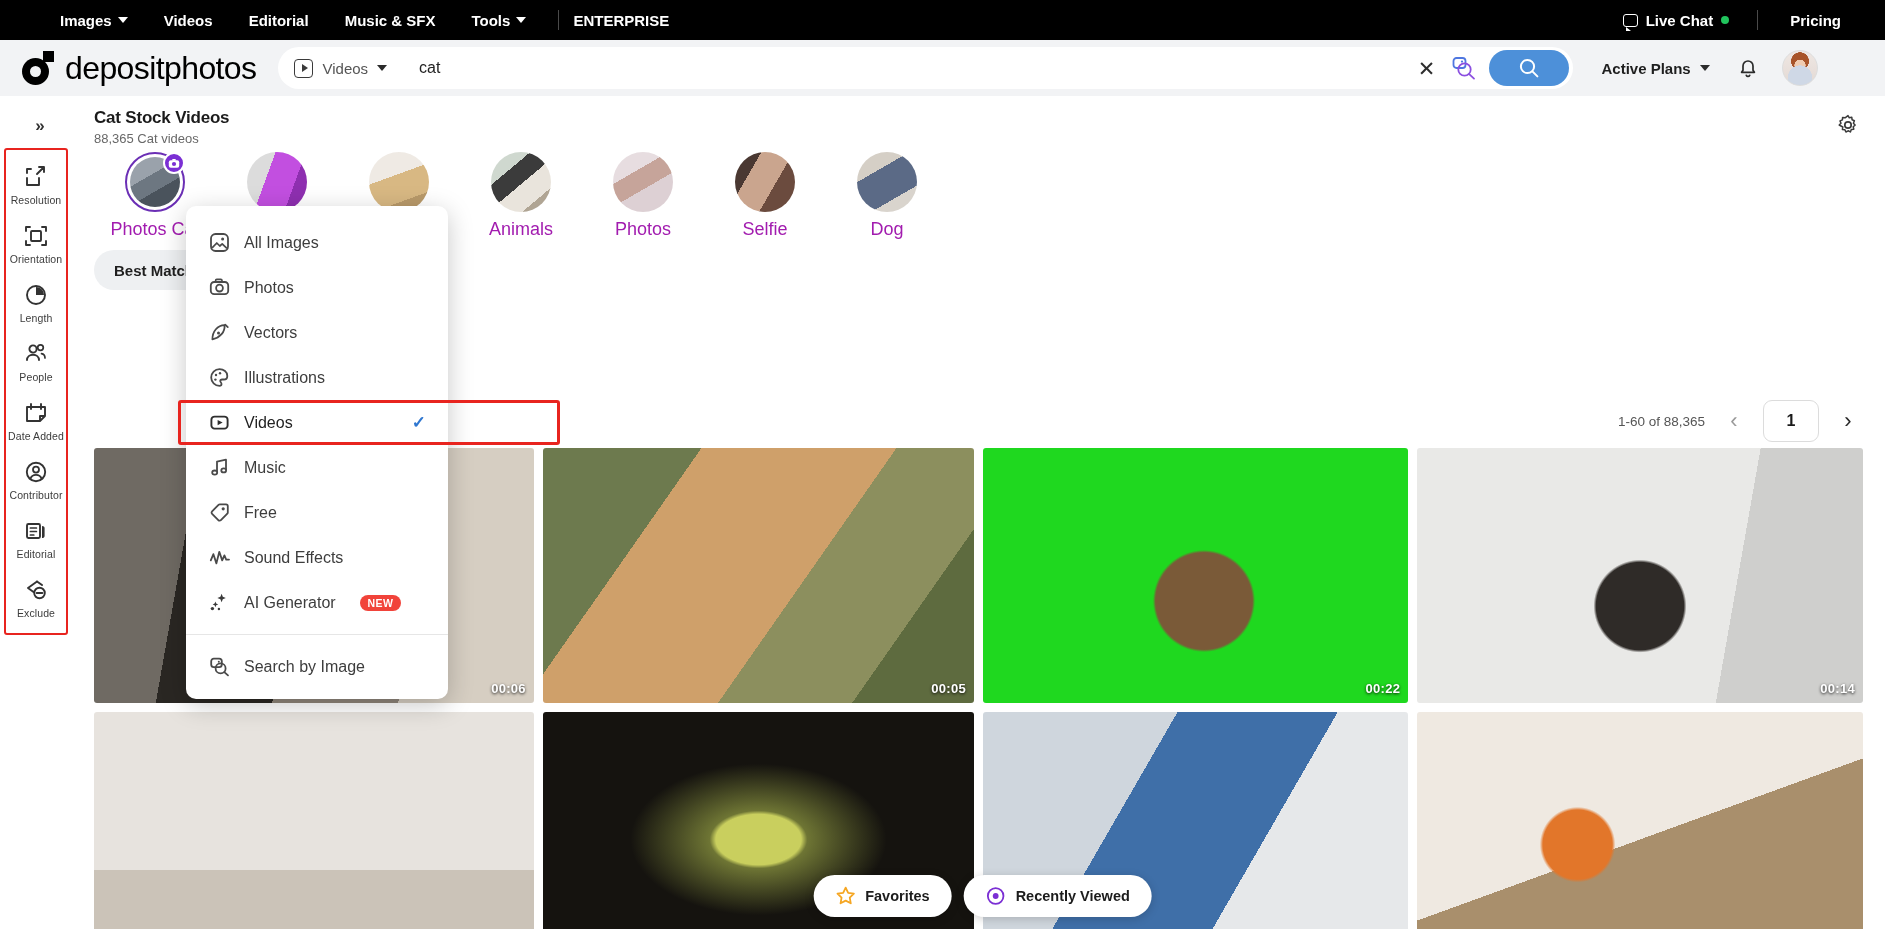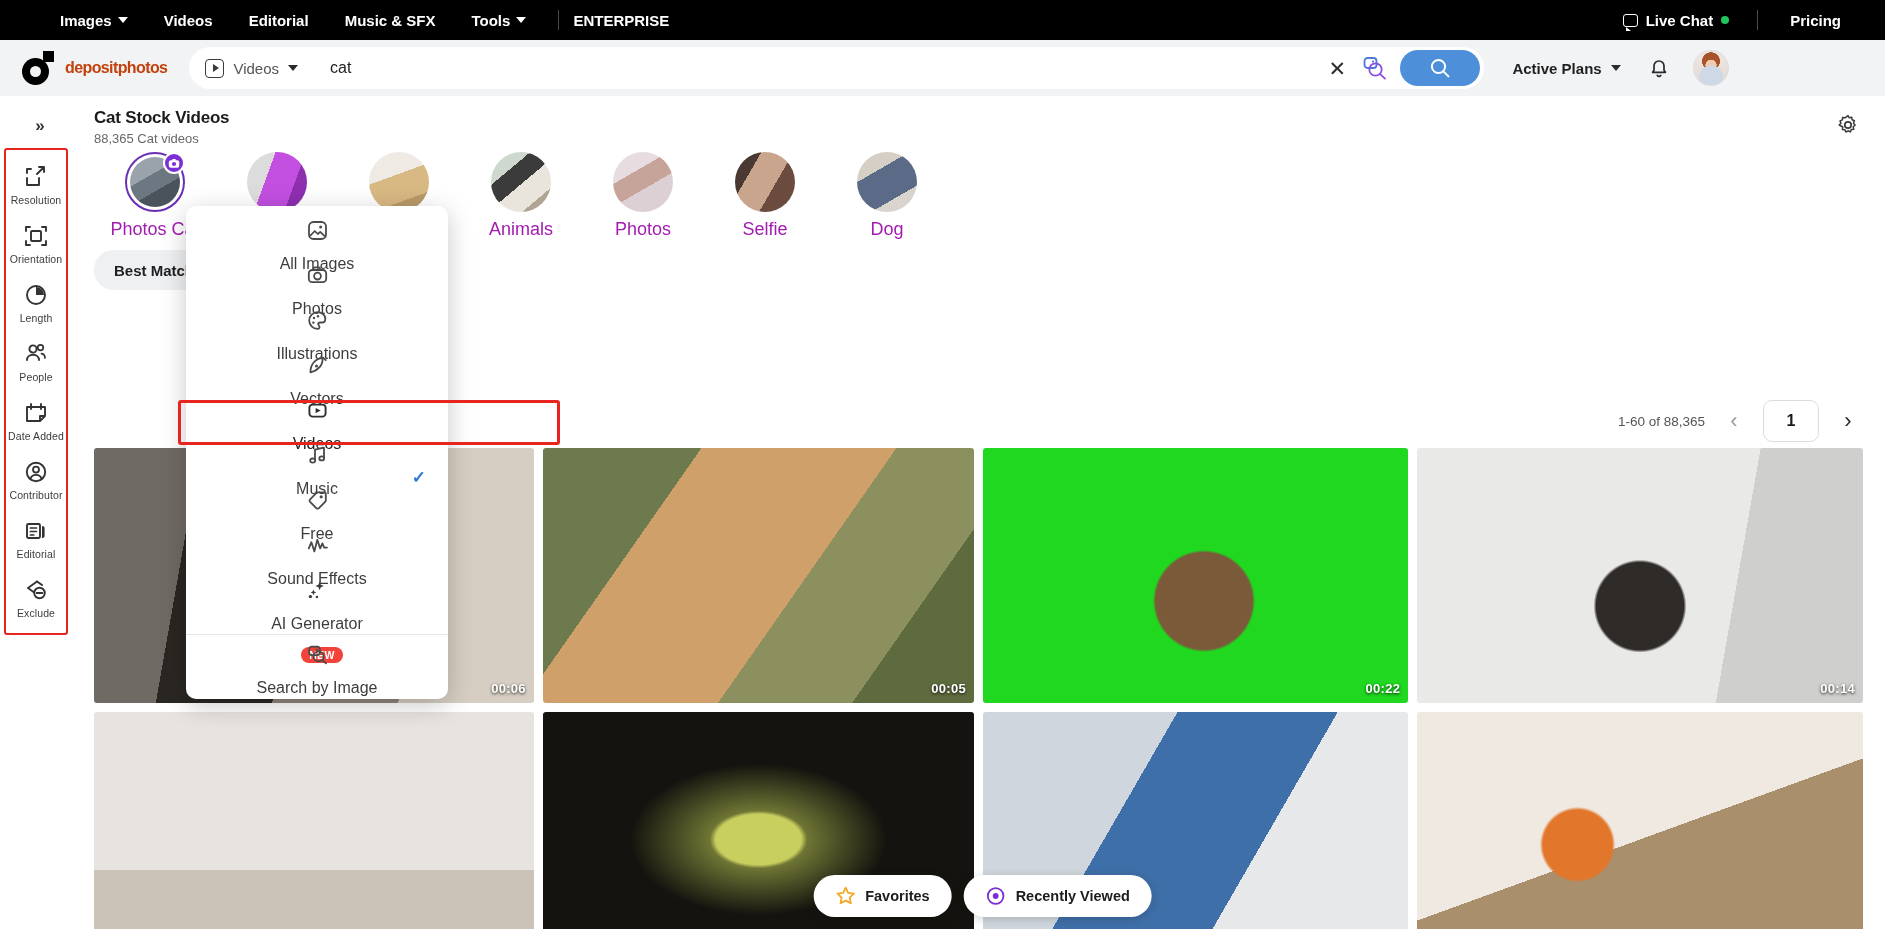--- a/index.html
+++ b/index.html
@@ -36,21 +36,21 @@
   
   .searchbar {
     height:56px; background:#f2f3f5; display:flex; align-items:center;
     padding:0 22px; position:relative; z-index:5;
   }
   .logo { display:flex; align-items:center; gap:9px; margin-right:22px; cursor:pointer;}
   .logo-mark { position:relative; width:34px; height:34px; }
   .logo-mark .sq { position:absolute; right:2px; top:0; width:11px;height:11px;background:#000; }
   .logo-mark .ring { position:absolute; left:0; bottom:0; width:27px;height:27px;border-radius:50%;background:#000; }
   .logo-mark .ring:after{content:"";position:absolute;left:8px;top:8px;width:11px;height:11px;border-radius:50%;background:#f2f3f5;}
-  .logo-text { font-size:16px; font-weight:700; letter-spacing:-0.6px; color:#c2410c; }
+  .logo-text { font-size:32px; font-weight:400; letter-spacing:-0.6px; color:#000000; }
 
   .search-shell {
     flex:1; height:42px; background:#fff; border-radius:21px;
     display:flex; align-items:center; padding:3px 4px 3px 4px; max-width:1295px;
     position:relative;
   }
   .type-select {
     display:flex; align-items:center; gap:9px; padding:0 14px 0 12px;
     height:36px; border-radius:18px; background:#fff; cursor:pointer; color:#555;
     font-size:15px; white-space:nowrap;
@@ -142,21 +142,21 @@
   .fbtn { height:42px; border-radius:21px; background:#fff; box-shadow:0 2px 10px rgba(0,0,0,.18);
           display:flex; align-items:center; gap:10px; padding:0 22px; font-size:14.5px; font-weight:700; color:#1c1c1c; cursor:pointer;}
 
   
   .dropdown {
     position:absolute; left:186px; top:110px; width:262px; background:#fff;
     border-radius:10px; box-shadow:0 6px 26px rgba(0,0,0,.22); z-index:40; padding:14px 0 10px;
   }
   .dd-item {
     height:45px; display:flex; align-items:center; gap:14px; padding:0 22px; cursor:pointer;
-    font-size:16px; color:#3d3d3d; position:relative;flex-direction:column;
+    font-size:16px; color:#3d3d3d; position:relative;
   }
   .dd-item .dd-ico { width:22px; display:flex; align-items:center; justify-content:center; flex:none; }
   .dd-item.active { color:#222; }
   .dd-check { margin-left:auto; color:#2f77d0; font-size:17px; font-weight:700; }
   .dd-highlight {
     position:absolute; left:-8px; right:-112px; top:0; height:45px;
     border:3px solid #e8241f; border-radius:3px; pointer-events:none;
   }
   .new-badge { background:#f1433a; color:#fff; font-size:10.5px; font-weight:700; border-radius:9px; padding:2px 8px; margin-left:10px; letter-spacing:.4px; }
   .dd-sep { height:1px; background:#e6e6e6; margin:9px 0; }
@@ -504,40 +504,40 @@
             <circle cx="10.5" cy="11.1" r="3.4" fill="none" stroke="#4a4a4a" stroke-width="1.8"></circle>
             <rect x="6.6" y="2.4" width="6.4" height="2.9" rx="1.2" fill="none" stroke="#4a4a4a" stroke-width="1.6"></rect>
           </svg>
       </span>
       <span>Photos</span>
     </div>
 
     <div class="dd-item">
       <span class="dd-ico">
         <svg width="21" height="21" viewBox="0 0 21 21">
+            <path d="M3.4 17.4C3.4 9 8.6 3.4 15.6 3.2c.4 6.9-4.4 12.4-12.2 14.2z" fill="none" stroke="#4a4a4a" stroke-width="1.8" stroke-linejoin="round"></path>
+            <path d="M16.2 2.6l2.6 2.6" stroke="#4a4a4a" stroke-width="1.7" stroke-linecap="round"></path>
+            <circle cx="9.5" cy="11" r="1.5" fill="#4a4a4a"></circle>
+          </svg>
+      </span>
+      <span>Vectors</span>
+    </div>
+
+    <div class="dd-item">
+      <span class="dd-ico">
+        <svg width="21" height="21" viewBox="0 0 21 21">
             <path d="M10.5 2.2a8.3 8.3 0 100 16.6c1.4 0 2-.9 2-1.8 0-1.6-1.3-1.8-1.3-2.9 0-1 .8-1.6 2-1.6h1.6c2 0 3.5-1.5 3.5-3.6 0-4-3.6-6.7-7.8-6.7z" fill="none" stroke="#4a4a4a" stroke-width="1.8"></path>
             <circle cx="7" cy="8" r="1.2" fill="#4a4a4a"></circle>
             <circle cx="11" cy="6.2" r="1.2" fill="#4a4a4a"></circle>
             <circle cx="6.4" cy="12.6" r="1.2" fill="#4a4a4a"></circle>
           </svg>
       </span>
       <span>Illustrations</span>
     </div>
 
-    <div class="dd-item">
-      <span class="dd-ico">
-        <svg width="21" height="21" viewBox="0 0 21 21">
-            <path d="M3.4 17.4C3.4 9 8.6 3.4 15.6 3.2c.4 6.9-4.4 12.4-12.2 14.2z" fill="none" stroke="#4a4a4a" stroke-width="1.8" stroke-linejoin="round"></path>
-            <path d="M16.2 2.6l2.6 2.6" stroke="#4a4a4a" stroke-width="1.7" stroke-linecap="round"></path>
-            <circle cx="9.5" cy="11" r="1.5" fill="#4a4a4a"></circle>
-          </svg>
-      </span>
-      <span>Vectors</span>
-    </div>
-
     <div class="dd-item active">
       <div class="dd-highlight"></div>
       <span class="dd-ico">
         <svg width="21" height="21" viewBox="0 0 21 21">
             <rect x="2.4" y="4.6" width="16.2" height="12" rx="3.2" fill="none" stroke="#2e2e2e" stroke-width="1.9"></rect>
             <path d="M8.6 7.9l5 2.7-5 2.7z" fill="#2e2e2e"></path>
           </svg>
       </span>
       <span>Videos</span>
       <span class="dd-check">✓</span>

